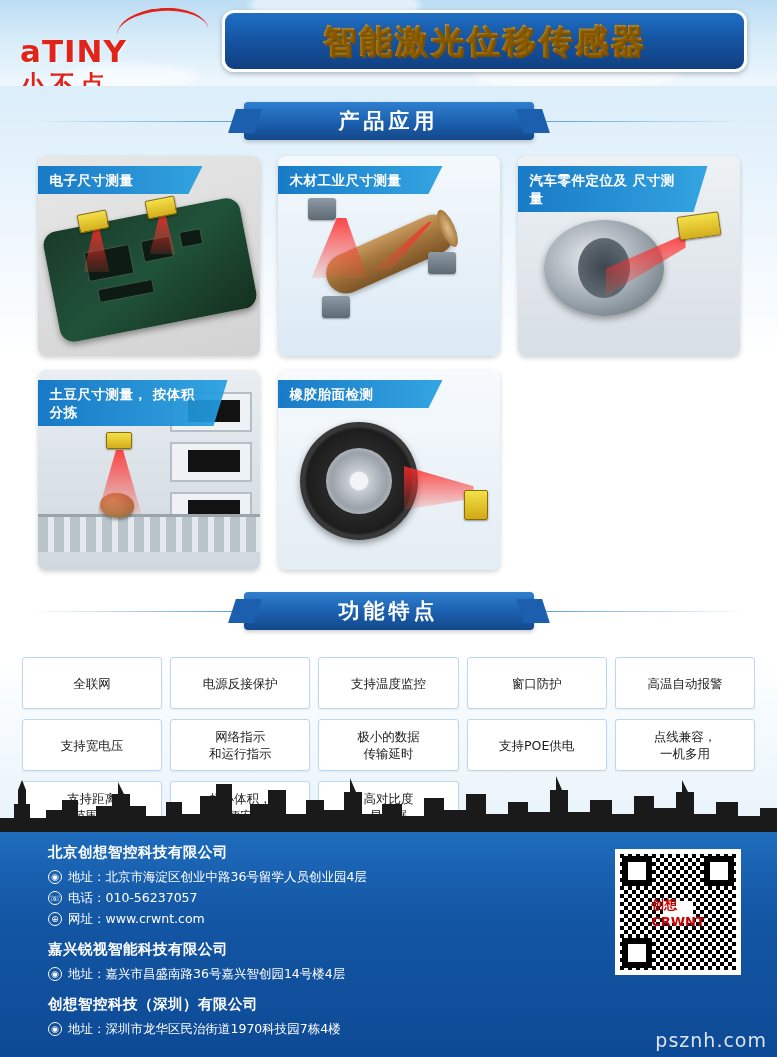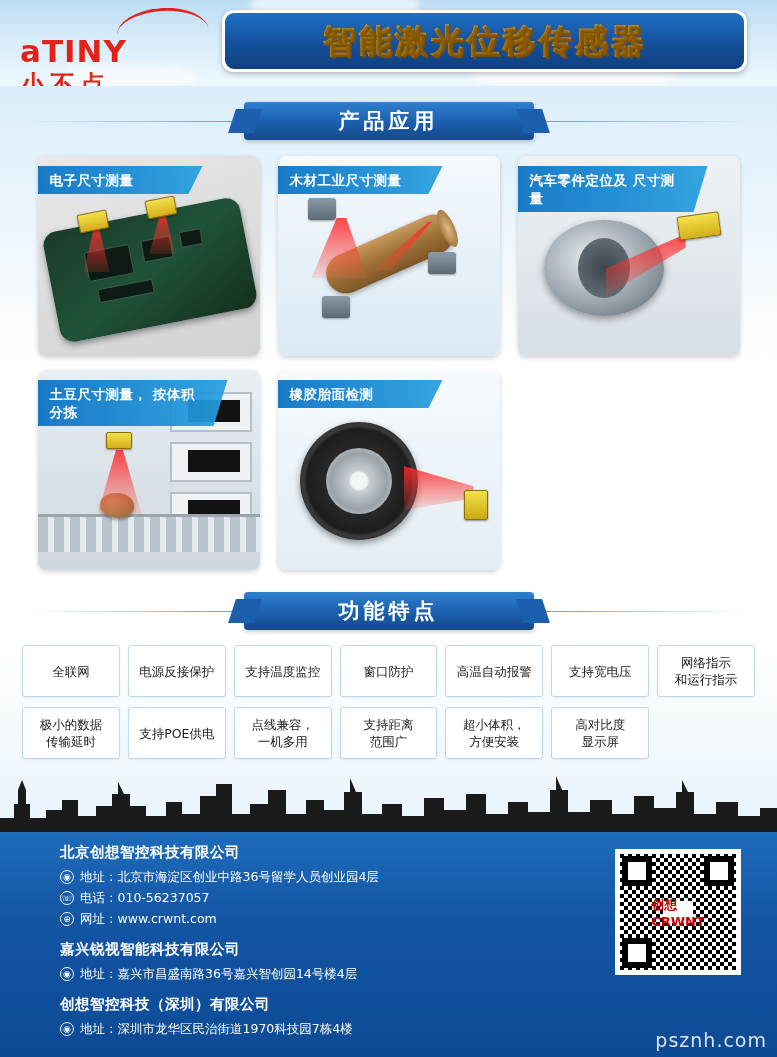--- a/index.html
+++ b/index.html
@@ -229,24 +229,24 @@
     border-radius:50%;
     background: radial-gradient(circle, #e9ecef 0 32%, #2b2b2b 33%, #1d1d1d 62%, #3a3a3a 66%, #151515 100%);
     box-shadow:0 3px 7px rgba(0,0,0,0.4);
   }
   .rim { position:absolute; left:48px; top:78px; width:66px; height:66px; border-radius:50%;
     background: radial-gradient(circle,#f2f4f6 0 18%, #c9ced4 22%, #9aa1a8 60%, #dfe3e7 100%); }
 
   
   .features {
     display: grid;
-    grid-template-columns: repeat(7, 1fr);
+    grid-template-columns: repeat(5, 1fr);
     gap: 10px 8px;
     padding: 7px 22px;
-    margin-top: 8px;
+    margin-top: 20px;
   }
   .feature-cell {
     height: 52px;
     background: #ffffff;
     border: 1px solid #bcd8ef;
     border-radius: 3px;
     display: flex;
     align-items: center;
     justify-content: center;
     text-align: center;
@@ -267,21 +267,21 @@
     z-index: 5;
   }
 
   
   .footer {
     position: absolute;
     left: 0; right: 0; bottom: 0;
     height: 230px;
     background: linear-gradient(180deg,#1f6dbd 0%, #1356a4 40%, #0d4a95 100%);
     color: #ffffff;
-    padding: 16px 24px 0 60px;
+    padding: 16px 24px 0 48px;
   }
   .company-block { margin-bottom: 12px; }
   .company-name {
     font-size: 14.5px;
     font-weight: bold;
     margin-bottom: 5px;
     letter-spacing: 0.5px;
   }
   .contact-row {
     display: flex;

